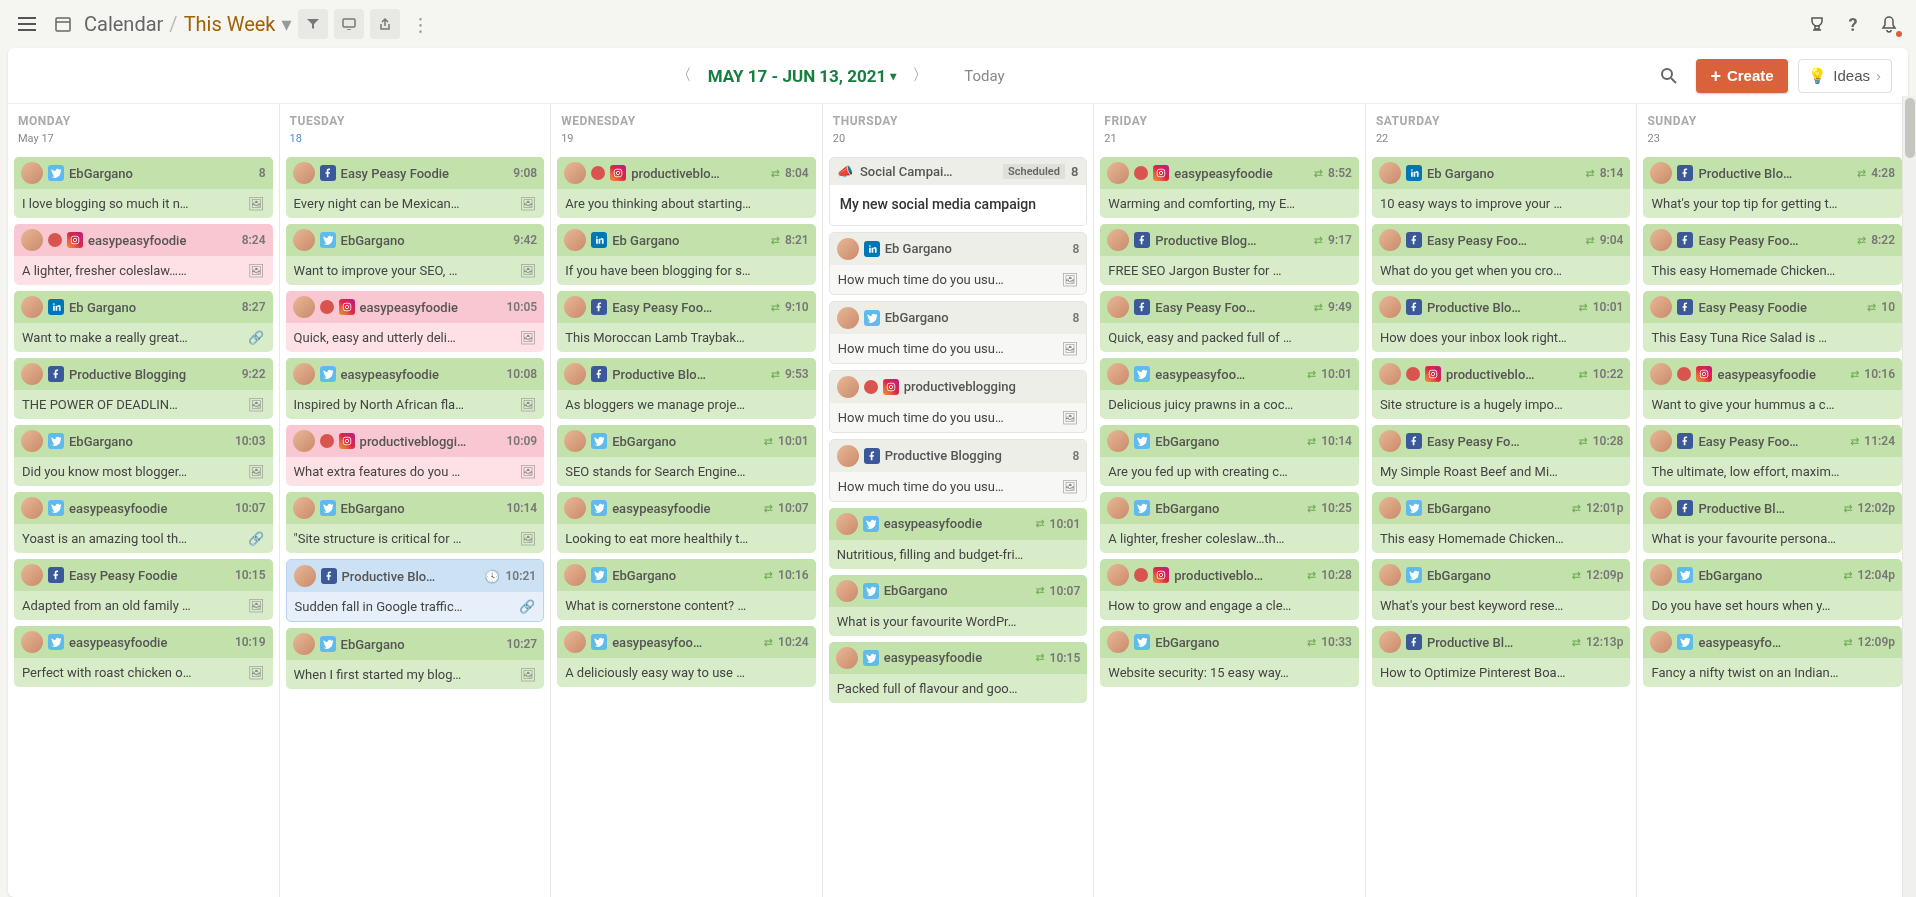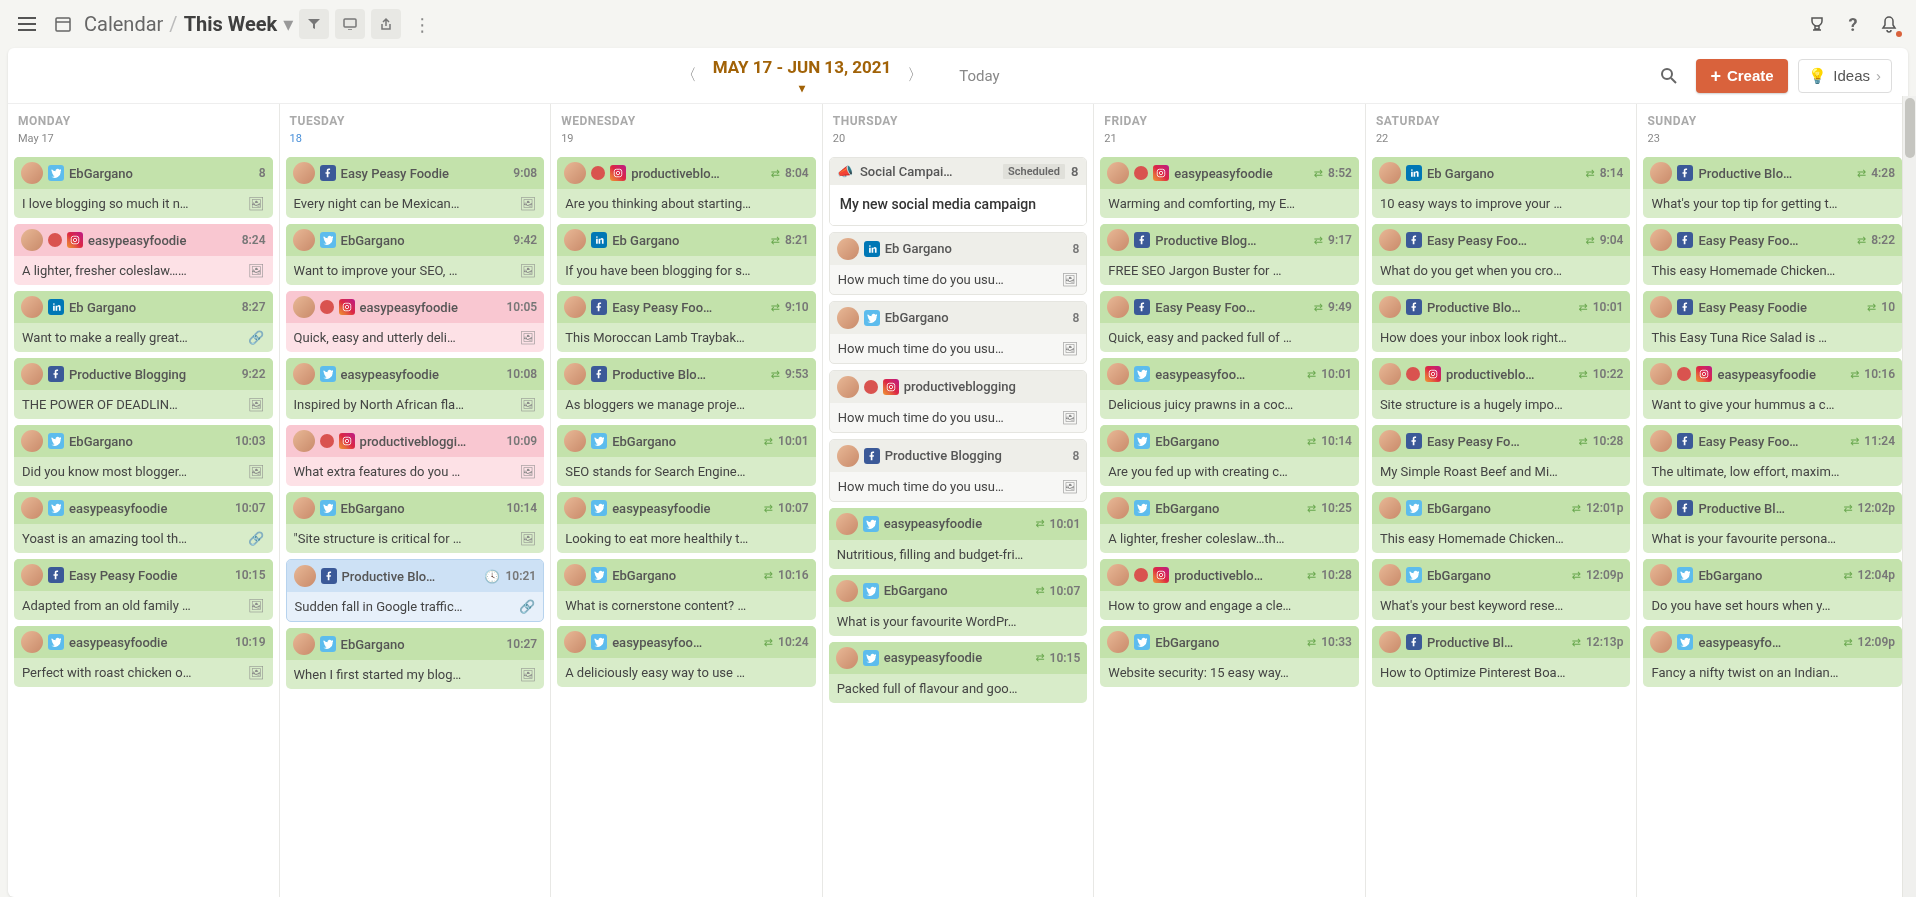--- a/index.html
+++ b/index.html
@@ -1,28 +1,28 @@
 <!DOCTYPE html>
 <html><head>
 <meta charset="utf-8">
 <style>
 * { margin:0; padding:0; box-sizing:border-box; }
 body { font-family:-apple-system,BlinkMacSystemFont,"Segoe UI",Roboto,sans-serif; background:#f5f5f2; color:#333; overflow:hidden; }
 .topbar { display:flex; align-items:center; height:48px; padding:0 12px; background:#f5f5f2; gap:6px; }
 .tb-ico { width:30px; height:30px; display:flex; align-items:center; justify-content:center; border-radius:4px; cursor:pointer; color:#555; }
 .tb-btn { width:30px; height:30px; display:flex; align-items:center; justify-content:center; border-radius:4px; background:#e8e8e4; cursor:pointer; color:#666; }
 .title { font-size:20px; font-weight:400; color:#666; display:flex; align-items:center; gap:6px; }
-.title b { color:#404040; font-weight:700; }
+.title b { color:#a16207; font-weight:400; }
 .spacer { flex:1; }
 
 .container { margin:0 8px 8px 8px; background:#fff; border-radius:6px; box-shadow:0 1px 3px rgba(0,0,0,0.1); }
 
 .ctrlbar { display:flex; align-items:center; height:56px; padding:0 16px; gap:10px; border-bottom:1px solid #eee; }
 .nav-arrow { width:28px; height:28px; display:flex; align-items:center; justify-content:center; cursor:pointer; color:#888; font-size:16px; }
-.date-range { font-size:17px; font-weight:700; color:#a16207; display:flex; align-items:center; gap:4px; cursor:pointer;flex-direction:column; }
+.date-range { font-size:17px; font-weight:700; color:#15803d; display:flex; align-items:center; gap:4px; cursor:pointer; }
 .today-btn { color:#888; font-size:15px; margin-left:20px; cursor:pointer; }
 .create-btn { background:#d9623c; color:#fff; border:none; border-radius:4px; padding:8px 14px; font-size:15px; font-weight:600; display:flex; align-items:center; gap:6px; cursor:pointer; box-shadow:0 1px 2px rgba(0,0,0,0.2); }
 .ideas-btn { background:#fff; border:1px solid #ddd; border-radius:4px; padding:7px 10px; font-size:15px; color:#555; display:flex; align-items:center; gap:6px; cursor:pointer; }
 .search-ico { cursor:pointer; color:#666; margin-right:8px; }
 
 .cal { display:flex; height:calc(100vh - 104px); overflow:auto; }
 .col { flex:1; min-width:0; border-right:1px solid #e8e8e5; display:flex; flex-direction:column; }
 .col:last-child { border-right:none; }
 .col-head { padding:10px 10px 4px 10px; font-size:12px; font-weight:700; color:#aaa; letter-spacing:0.5px; }
 .col-date { padding:0 10px 8px 10px; font-size:11px; color:#888; }

